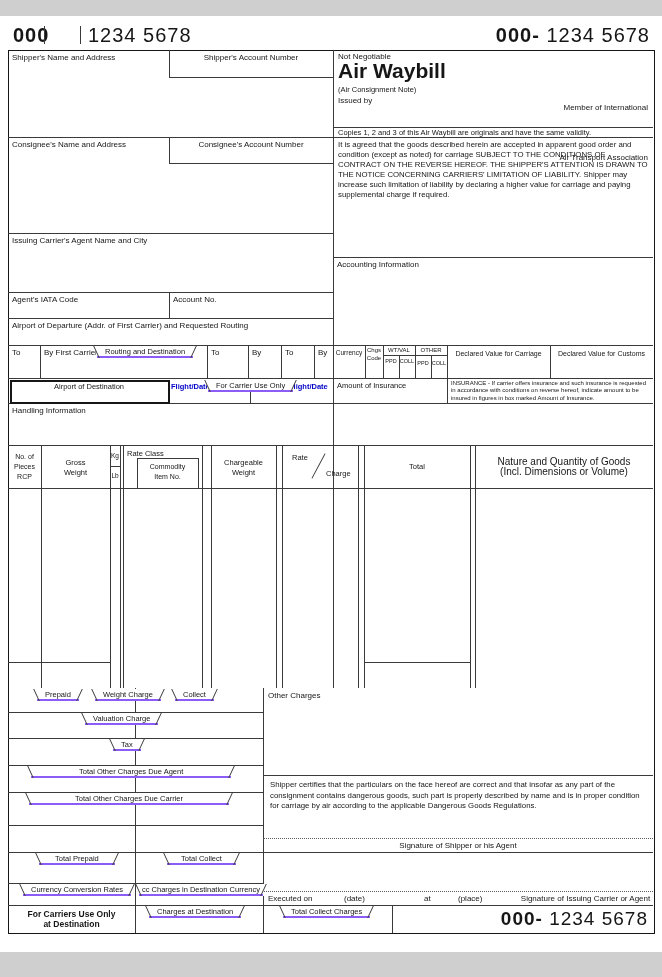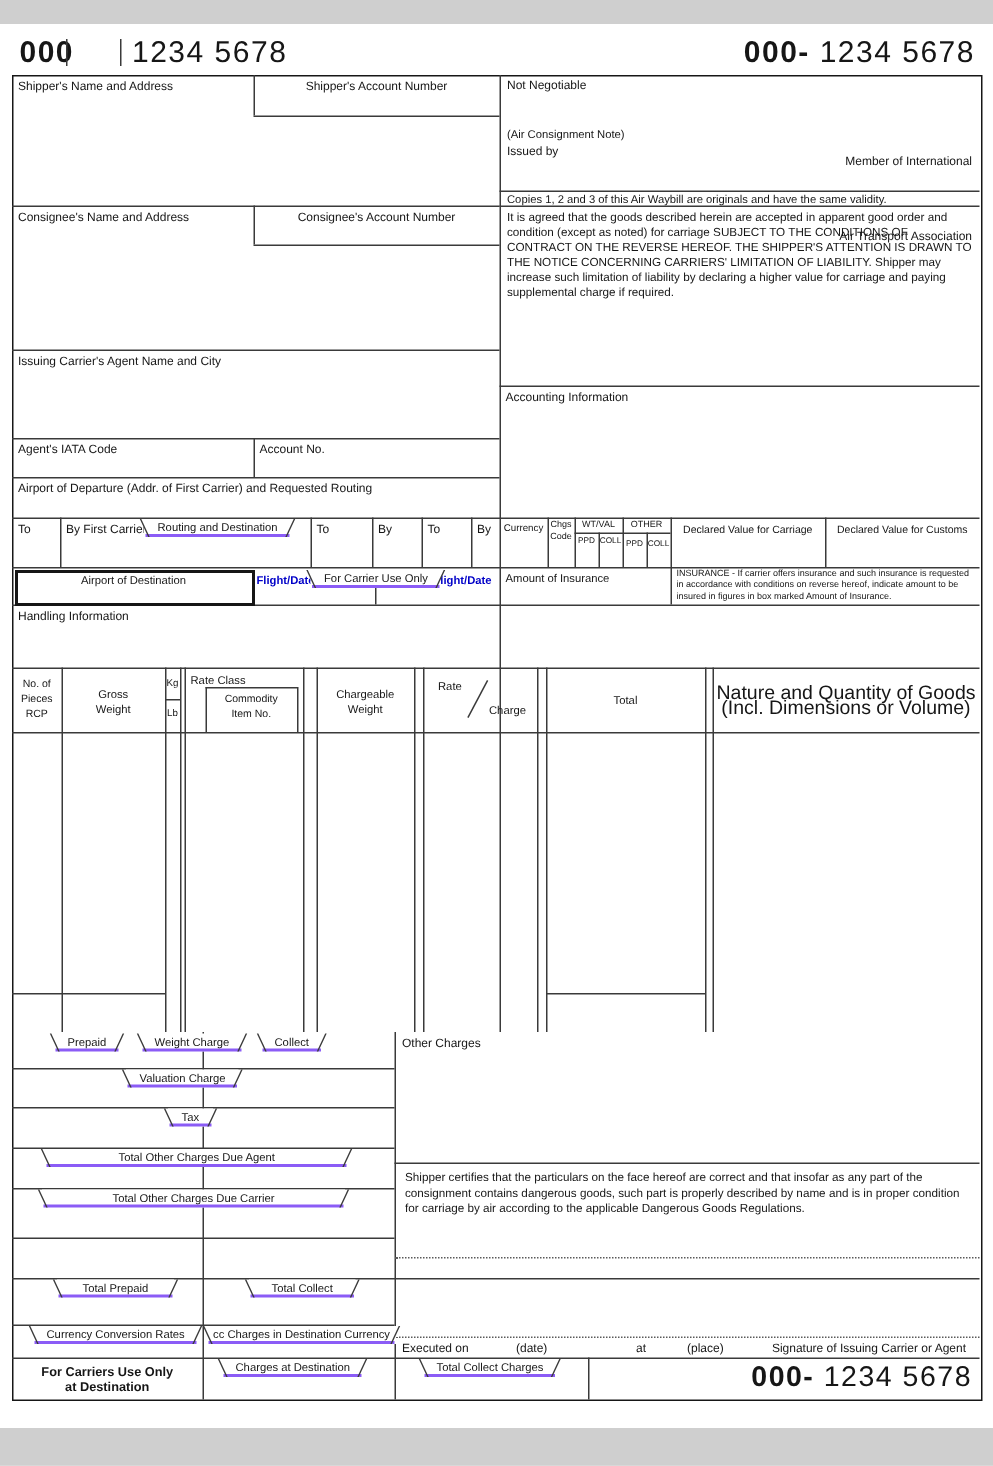--- a/index.html
+++ b/index.html
@@ -55,20 +55,21 @@
   <div class="hl" style="top:137px;left:333px;width:320px;"></div>
   <div class="hl" style="top:257px;left:333px;width:320px;"></div>
   <div class="hl" style="top:345px;left:8px;width:645px;"></div>
   <div class="hl" style="top:378px;left:8px;width:645px;"></div>
   <div class="hl" style="top:403px;left:8px;width:645px;"></div>
   <div class="hl" style="top:445px;left:8px;width:645px;"></div>
 
   <div class="lbl" style="left:12px;top:53px;">Shipper's Name and Address</div>
   <div class="lblc" style="left:169px;top:53px;width:164px;">Shipper's Account Number</div>
   <div class="lbl" style="left:338px;top:52px;">Not Negotiable</div>
+  <div class="abs bold" style="left:338px;top:59px;font-size:21px;line-height:24px;">Air Waybill</div>
   <div class="lbl" style="left:338px;top:85px;font-size:7.5px;">(Air Consignment Note)</div>
   <div class="lbl" style="left:338px;top:96px;">Issued by</div>
   <div class="lblc" style="left:450px;top:103px;width:198px;text-align:right;">Member of International</div>
   <div class="lblc" style="left:450px;top:113px;width:198px;text-align:right;margin-top:40px;">Air Transport Association</div>
   <div class="lbl" style="left:338px;top:128px;font-size:7.5px;">Copies 1, 2 and 3 of this Air Waybill are originals and have the same validity.</div>
 
   <div class="lbl" style="left:12px;top:140px;">Consignee's Name and Address</div>
   <div class="lblc" style="left:169px;top:140px;width:164px;">Consignee's Account Number</div>
   <div class="para" style="left:338px;top:140px;width:312px;">It is agreed that the goods described herein are accepted in apparent good order and condition (except as noted) for carriage SUBJECT TO THE CONDITIONS OF CONTRACT ON THE REVERSE HEREOF.  THE SHIPPER'S ATTENTION IS DRAWN TO THE NOTICE CONCERNING CARRIERS' LIMITATION OF LIABILITY.  Shipper may increase such limitation of liability by declaring a higher value for carriage and paying supplemental charge if required.</div>
 
@@ -167,21 +168,21 @@
       <span>Item No.</span>
     </div>
   <div class="lblc stack" style="left:211px;top:458px;width:65px;font-size:7.5px;line-height:10px;">
       <span>Chargeable</span>
       <span>Weight</span>
     </div>
   <div class="lbl" style="left:292px;top:453px;font-size:7.5px;">Rate</div>
   <div class="slash" style="left:318px;top:452px;height:28px;"></div>
   <div class="lbl" style="left:326px;top:469px;font-size:7.5px;">Charge</div>
   <div class="lblc" style="left:364px;top:462px;width:106px;font-size:7.5px;">Total</div>
-  <div class="lblc stack" style="left:475px;top:457px;width:178px;font-size:13px;line-height:10px;">
+  <div class="lblc stack" style="left:475px;top:457px;width:178px;font-size:10px;line-height:10px;">
       <span>Nature and Quantity of Goods</span>
       <span>(Incl. Dimensions or Volume)</span>
     </div>
 
   <div class="vl" style="left:135px;top:688px;height:245px;"></div>
   <div class="vl" style="left:263px;top:688px;height:245px;"></div>
   <div class="hl" style="top:712px;left:8px;width:255px;"></div>
   <div class="hl" style="top:738px;left:8px;width:255px;"></div>
   <div class="hl" style="top:765px;left:8px;width:255px;"></div>
   <div class="hl" style="top:792px;left:8px;width:255px;"></div>
@@ -257,22 +258,23 @@
   <div class="trap" style="left:282px;top:906px;">
       <i class="sl"></i>
       <span class="tl">Total Collect Charges</span>
       <i class="sr"></i>
     </div>
 
   <div class="lbl" style="left:268px;top:691px;">Other Charges</div>
   <div class="hl" style="top:775px;left:263px;width:390px;"></div>
   <div class="para" style="left:270px;top:780px;width:378px;line-height:10.5px;">Shipper certifies that the particulars on the face hereof are correct and that insofar as any part of the consignment contains dangerous goods, such part is properly described by name and is in proper condition for carriage by air according to the applicable Dangerous Goods Regulations.</div>
   <div class="hl dot" style="top:838px;left:263px;width:390px;"></div>
+  <div class="lblc" style="left:263px;top:841px;width:390px;">Signature of Shipper or his Agent</div>
   <div class="hl dot" style="top:891px;left:263px;width:390px;"></div>
   <div class="lbl" style="left:268px;top:894px;">Executed on</div>
   <div class="lbl" style="left:344px;top:894px;">(date)</div>
   <div class="lbl" style="left:424px;top:894px;">at</div>
   <div class="lbl" style="left:458px;top:894px;">(place)</div>
-  <div class="lblc" style="left:499px;top:894px;width:145px;text-align:right;">Signature of Issuing Carrier or Agent</div>
+  <div class="lblc" style="left:513px;top:894px;width:145px;">Signature of Issuing Carrier or Agent</div>
   <div class="vl" style="left:392px;top:905px;height:28px;"></div>
   <div class="abs" style="left:392px;top:908px;width:256px;text-align:right;font-size:19px;line-height:22px;letter-spacing:1px;white-space:nowrap;"><span class="bold">000-</span> <span>1234 5678</span></div>
 
 </div>
 
 </body></html>

